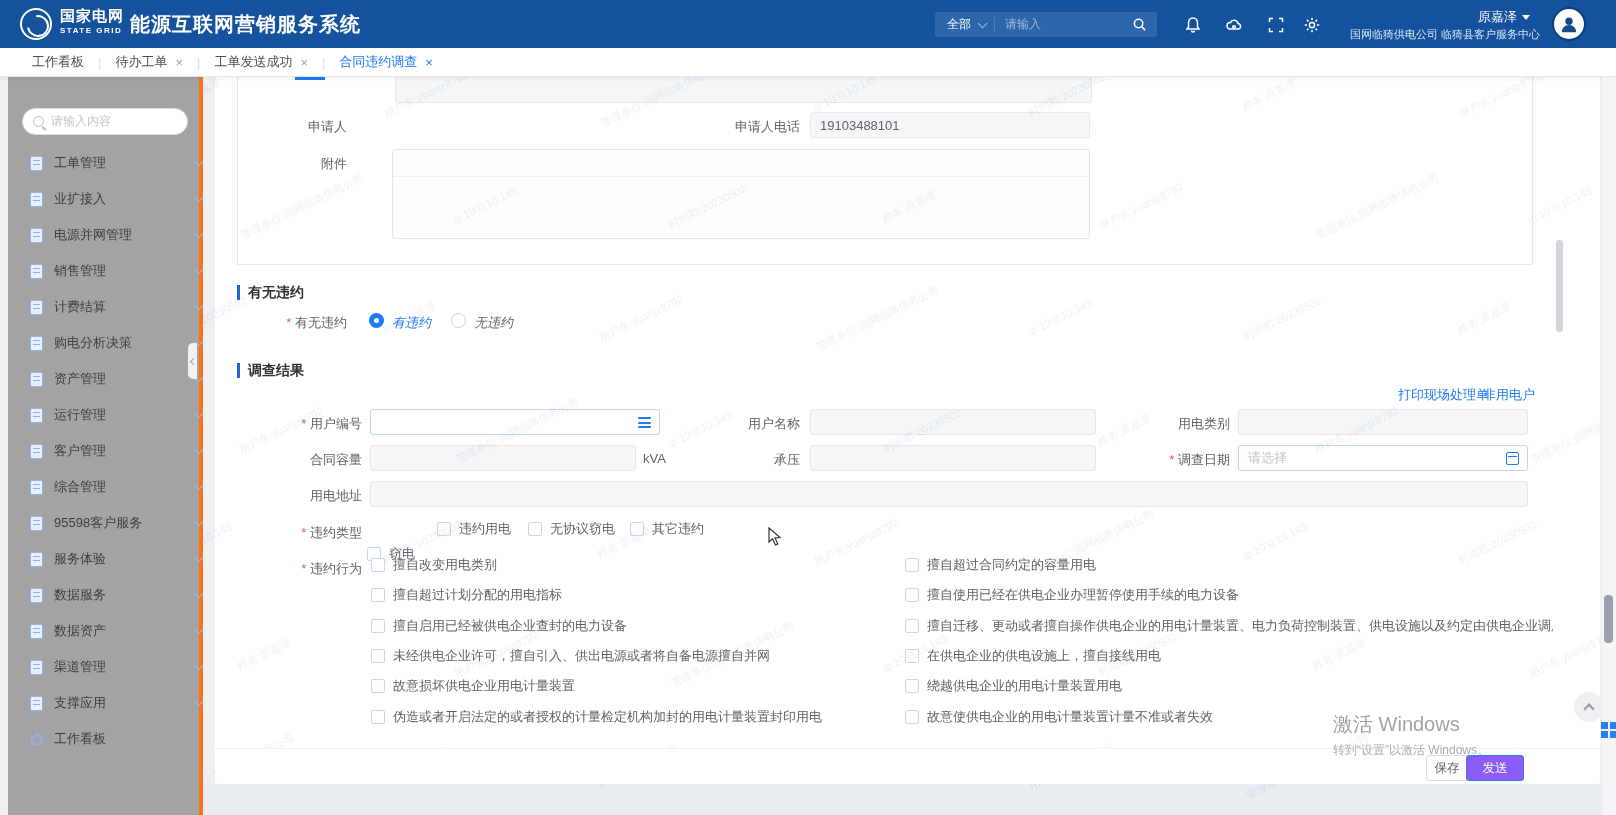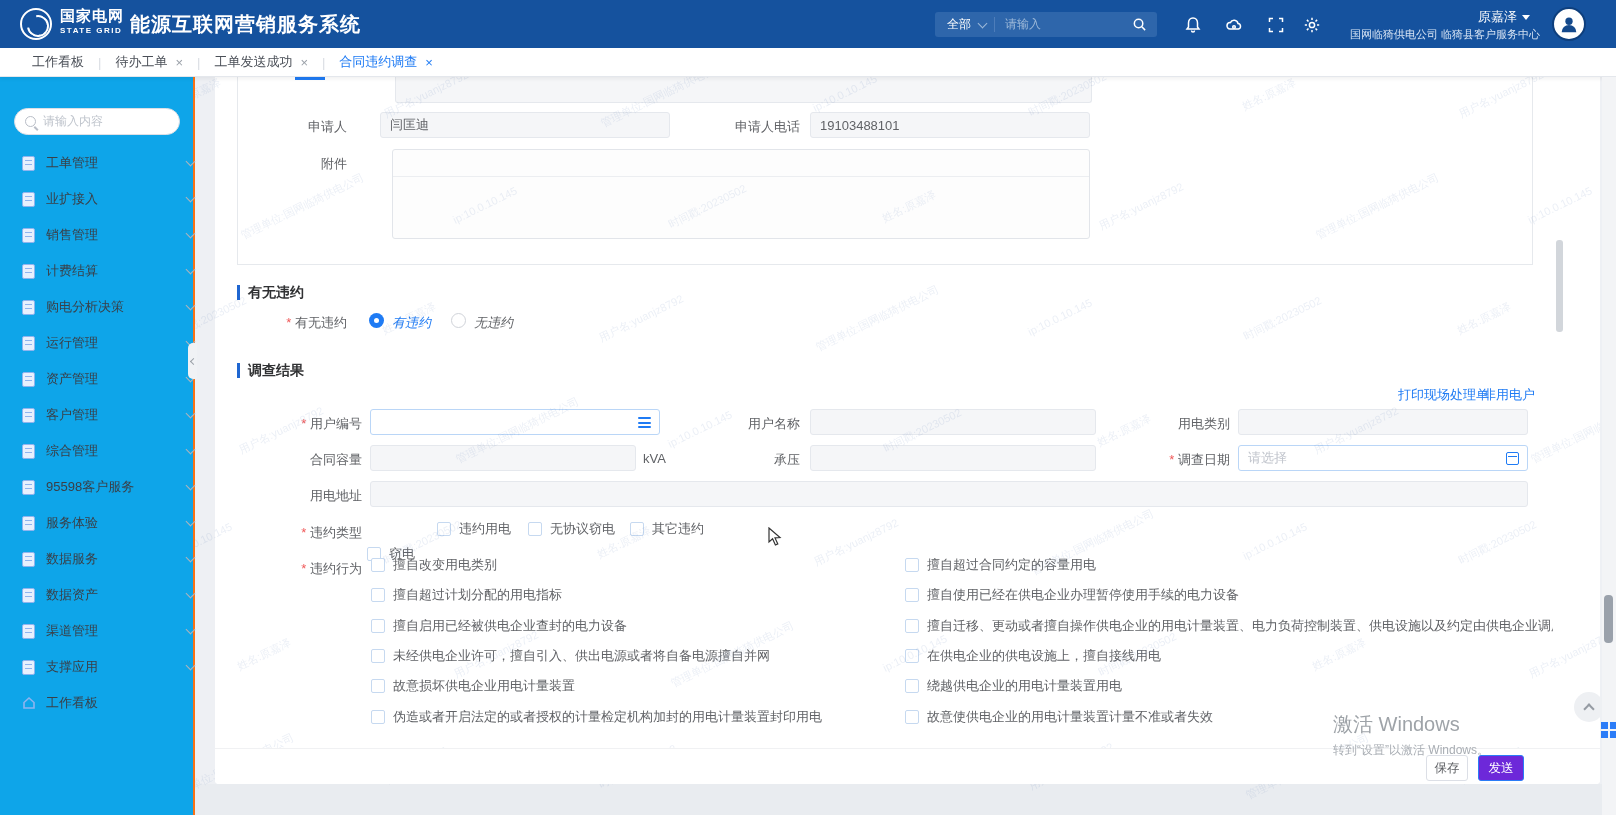--- a/index.html
+++ b/index.html
@@ -38,22 +38,22 @@
   .tabbar{position:absolute;left:0;top:48px;width:1616px;height:29px;background:#fff;z-index:9;
         border-bottom:1px solid #e4e7ec;box-shadow:0 2px 4px rgba(0,0,0,.06);
         display:flex;align-items:center;padding-left:18px;font-size:13px;color:#4a4f57;}
   .tab{display:flex;align-items:center;gap:8px;padding:0 14px;cursor:default;white-space:nowrap;}
   .tab .tab-x{color:#9aa0a8;font-size:13px;}
   .tab.active{color:#1F7BF4;}
   .tab.active .tab-x{color:#1F7BF4;}
   .tab-sep{color:#d9dde3;}
 
   
-  .sidebar{position:absolute;left:0;top:77px;width:195px;height:738px;background:#0ea5e9;z-index:8;
-        border-right:2px solid #f97316;}
+  .sidebar{position:absolute;left:8px;top:77px;width:195px;height:738px;background:#a3a3a3;z-index:8;
+        border-right:4px solid #f97316;}
   .side-search{position:absolute;left:14px;top:31px;width:166px;height:27px;border:1px solid #dcdfe6;
         border-radius:14px;display:flex;align-items:center;padding:0 10px;gap:7px;background:#fff;}
   .side-search .mag{width:11px;height:11px;border:1.5px solid #b9bec7;border-radius:50%;position:relative;flex:none;}
   .side-search .mag::after{content:"";position:absolute;left:9px;top:9px;width:5px;height:1.5px;
         background:#b9bec7;transform:rotate(45deg);transform-origin:0 0;}
   .side-search .ph{color:#bfc4cc;font-size:12px;}
   .side-menu{position:absolute;left:0;top:68px;width:194px;}
   .s-item{height:36px;display:flex;align-items:center;padding:0 0 0 22px;font-size:13px;color:#3a3f47;cursor:default;}
   .doc-ico{width:13px;height:15px;border:1.5px solid #8fb4ef;border-radius:2px;background:#e8f0fd;
         position:relative;margin-right:11px;flex:none;}
@@ -96,21 +96,21 @@
   .cbrow{position:absolute;display:flex;align-items:center;gap:8px;font-size:13px;color:#606266;white-space:nowrap;}
   .cbox{width:14px;height:14px;border:1px solid #c6d9f0;border-radius:2px;background:#fff;flex:none;}
   .suffix{position:absolute;font-size:13px;color:#606266;}
 
   
   .footer{position:absolute;left:215px;top:748px;width:1385px;height:36px;background:#fff;z-index:6;
         border-top:1px solid #f0f1f3;border-radius:0 0 4px 4px;}
   .btn{position:absolute;top:6px;height:26px;border-radius:3px;font-size:12.5px;display:flex;
         align-items:center;justify-content:center;cursor:pointer;}
   .btn.ghost{right:132px;width:42px;background:#fff;border:1px solid #dcdfe6;color:#606266;}
-  .btn.primary{right:76px;width:46px;background:#6d28d9;color:#fff;border:1px solid #2B7CF7;}
+  .btn.primary{right:76px;width:58px;background:#8b5cf6;color:#fff;border:1px solid #2B7CF7;}
 
   
   .gray-bottom{position:absolute;left:195px;top:784px;width:1421px;height:31px;background:#e9ecf0;z-index:0;}
   .win-act{position:absolute;z-index:7;color:#9ea3a8;pointer-events:none;}
   .win-act .l1{font-size:20px;}
   .win-act .l2{font-size:12px;margin-top:4px;color:#a8adb3;}
   .totop{position:absolute;left:1574px;top:692px;width:30px;height:30px;border-radius:50%;background:#eef0f3;
         z-index:7;display:flex;align-items:center;justify-content:center;}
   .totop span{width:8px;height:8px;border-left:2px solid #959ba3;border-top:2px solid #959ba3;
         transform:rotate(45deg);margin-top:4px;}
@@ -224,41 +224,46 @@
           <span class="lbl">工单管理</span>
           <span class="s-chev"></span>
         </div>
         <div class="s-item">
           <span class="doc-ico"></span>
           <span class="lbl">业扩接入</span>
           <span class="s-chev"></span>
         </div>
         <div class="s-item">
           <span class="doc-ico"></span>
+          <span class="lbl">电源并网管理</span>
+          <span class="s-chev"></span>
+        </div>
+        <div class="s-item">
+          <span class="doc-ico"></span>
           <span class="lbl">销售管理</span>
           <span class="s-chev"></span>
         </div>
         <div class="s-item">
           <span class="doc-ico"></span>
           <span class="lbl">计费结算</span>
           <span class="s-chev"></span>
         </div>
         <div class="s-item">
           <span class="doc-ico"></span>
           <span class="lbl">购电分析决策</span>
           <span class="s-chev"></span>
         </div>
         <div class="s-item">
           <span class="doc-ico"></span>
+          <span class="lbl">资产管理</span>
+          <span class="s-chev"></span>
+        </div>
+        <div class="s-item">
+          <span class="doc-ico"></span>
           <span class="lbl">运行管理</span>
-          <span class="s-chev"></span>
-        </div>
-        <div class="s-item">
-          <span class="doc-ico"></span>
-          <span class="lbl">资产管理</span>
           <span class="s-chev"></span>
         </div>
         <div class="s-item">
           <span class="doc-ico"></span>
           <span class="lbl">客户管理</span>
           <span class="s-chev"></span>
         </div>
         <div class="s-item">
           <span class="doc-ico"></span>
           <span class="lbl">综合管理</span>
@@ -307,23 +312,20 @@
     </div>
 
   <div class="card">
 
     <div class="panel">
       <div class="mini-tabline"></div>
     </div>
     <div class="inp dis" style="left:180px;top:0px;width:697px;border-top:none;border-radius:0 0 3px 3px"></div>
 
     <div class="f-label" style="left:60px;top:41px;width:72px">申请人</div>
-    <div class="inp dis" style="left:165px;top:35px;width:290px">
-        <span>闫匡迪</span>
-      </div>
     <div class="f-label" style="left:515px;top:41px;width:70px">申请人电话</div>
     <div class="inp dis" style="left:595px;top:35px;width:280px">
         <span>19103488101</span>
       </div>
 
     <div class="f-label" style="left:104px;top:78px;width:28px">附件</div>
     <div class="inp" style="left:177px;top:72px;width:698px;height:90px;align-items:flex-start;background:#fdfdfd"></div>
     <div class="abs" style="left:178px;top:99px;width:696px;height:1px;background:#eceef1"></div>
 
     <div class="sec-title" style="left:22px;top:208px">有无违约</div>

